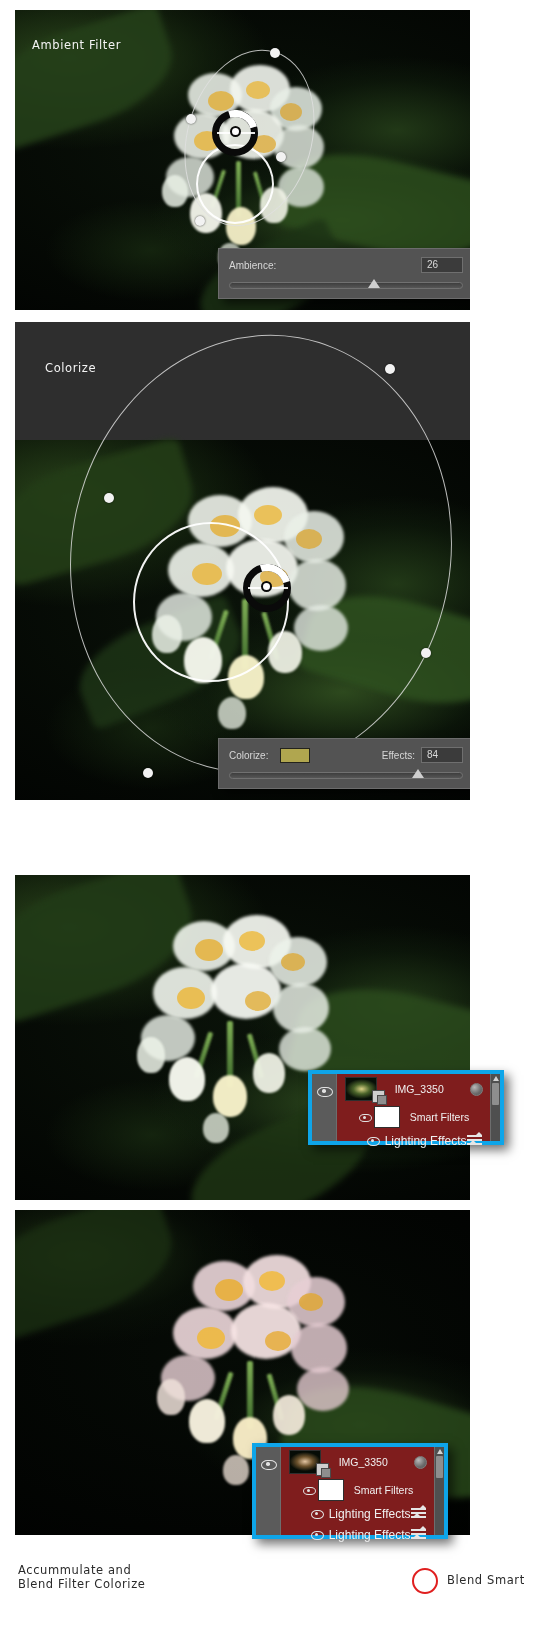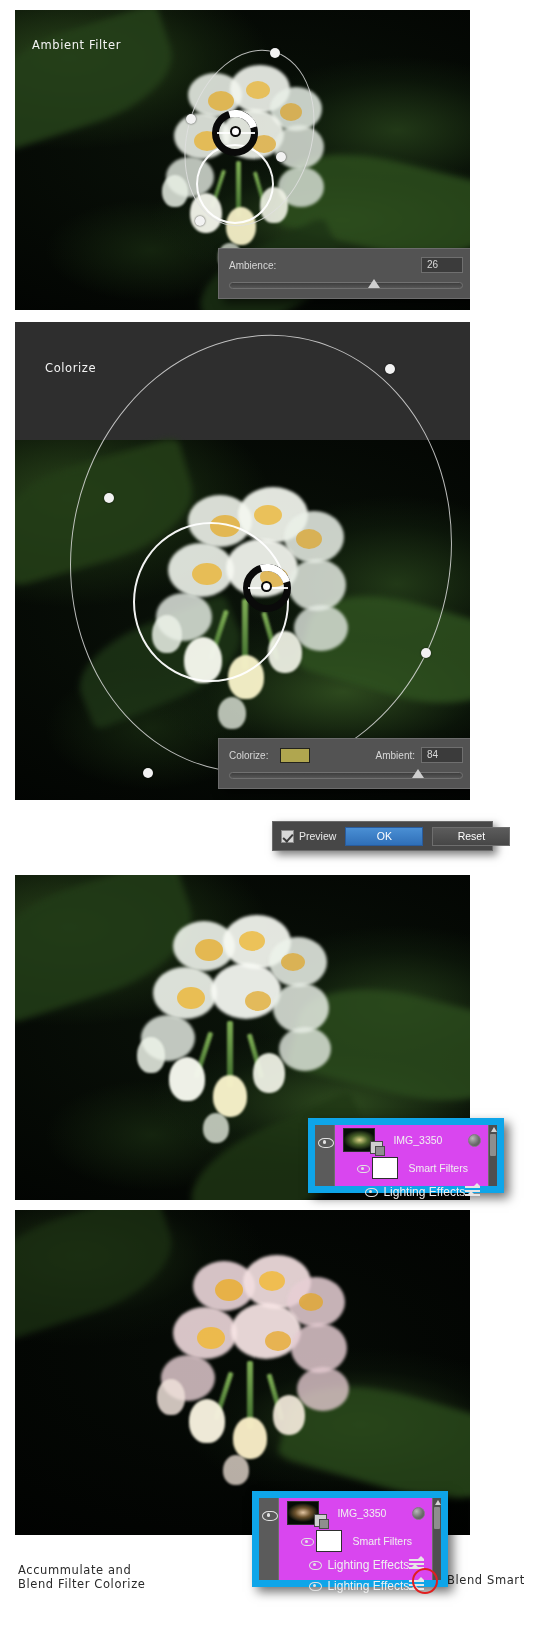--- a/index.html
+++ b/index.html
@@ -212,25 +212,24 @@
     display: flex; align-items: center; justify-content: center;
   }
   .btn.primary {
     background: linear-gradient(180deg, #4a8fd4, #2f6fb8);
     border-color: #2a5c9c;
   }
 
   
   .layers-panel {
     position: absolute;
-    background: #d946ef;
-    border: 7px solid #0ea5e9;
+    background: #7f1d1d;
+    border: 4px solid #0ea5e9;
     box-shadow: 5px 5px 10px rgba(0,0,0,0.55);
     display: flex;
-    margin-top: 48px;
   }
   .lp-eyecol {
     width: 26px;
     background: #5b5b5b;
     border-right: 1px solid #6d6d6d;
     padding-top: 10px;
   }
   .lp-body { flex: 1 1 auto; position: relative; }
   .lp-scroll {
     width: 11px;
@@ -466,37 +465,29 @@
       <div class="le-hub-dot" style="left:246px; top:259px; width:11px; height:11px;"></div>
     </div>
 
     <div class="annot annot-light" style="left:30px; top:39px;">Colorize</div>
 
     <div class="ctrl-strip" style="left:203px; top:416px; width:256px;">
       <div class="ctrl-row">
         <span class="ctrl-label">Colorize:</span>
         <span class="swatch" style="background:#b0a64f;"></span>
         <span class="spacer"></span>
-        <span class="ctrl-label">Ambient:</span>
+        <span class="ctrl-label">Effects:</span>
         <span class="numbox">84</span>
       </div>
       <div class="slider-track">
         <span class="slider-thumb" style="left:81%;"></span>
       </div>
     </div>
   </div>
 
-  <div class="btn-bar" style="left:272px; top:821px; width:221px; height:30px;">
-    <span class="preview-wrap">
-      <span class="checkbox"></span>
-      <span class="preview-label">Preview</span>
-    </span>
-    <span class="btn primary">OK</span>
-    <span class="btn">Reset</span>
-  </div>
 
   <div class="photo-panel" style="left:15px; top:875px; width:455px; height:325px;">
     <div class="bokeh"></div>
     <div class="leaf" style="left:-30px; top:10px; width:210px; height:110px; background:rgba(32,58,22,0.9); transform:rotate(-18deg);"></div>
     <div class="leaf" style="left:280px; top:120px; width:220px; height:100px; background:rgba(42,74,28,0.85); transform:rotate(14deg);"></div>
     <div class="leaf" style="left:170px; top:250px; width:190px; height:85px; background:rgba(30,54,20,0.82); transform:rotate(-24deg);"></div>
 
     <div class="flower-cluster" style="left:118px; top:40px; width:220px; height:230px;">
       <div class="petal" style="left:40px;  top:6px;   width:62px; height:50px; background:rgba(240,244,236,0.9);"></div>
       <div class="petal" style="left:90px;  top:0px;   width:68px; height:54px; background:rgba(246,248,242,0.92);"></div>

